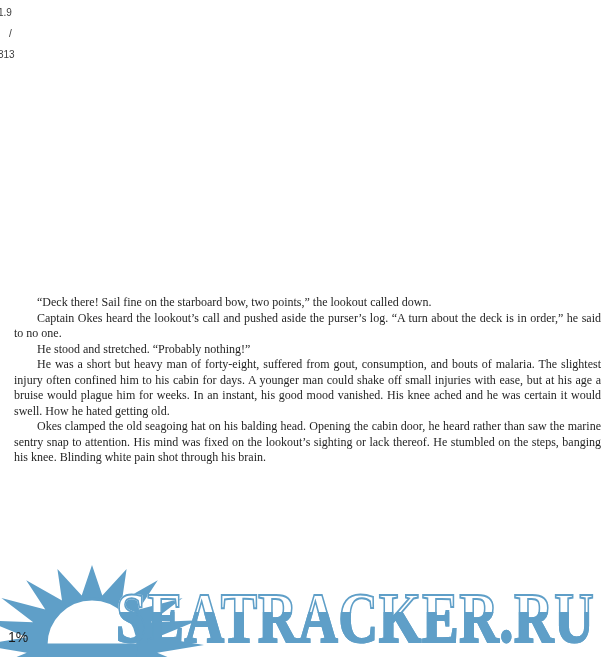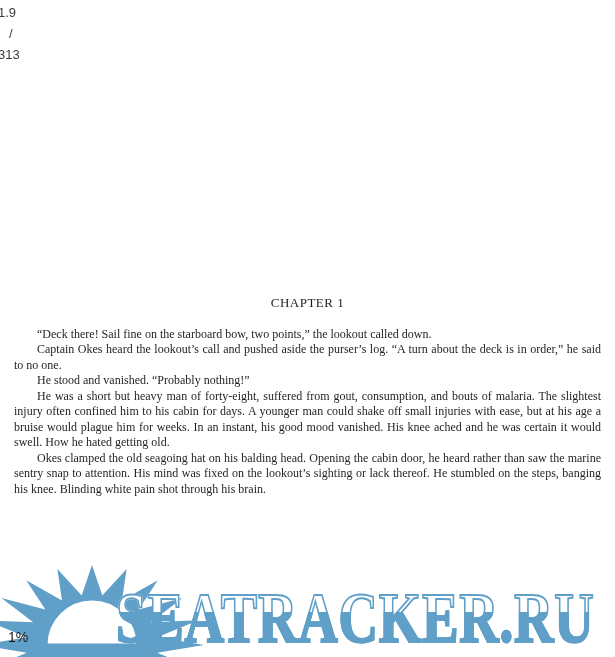--- a/index.html
+++ b/index.html
@@ -13,21 +13,21 @@
     position:relative;
     width:615px;height:657px;
     background:var(--page-bg);
     overflow:hidden;
     font-family:"Liberation Serif",serif;
   }
   
   .page-indicator{
     position:absolute;left:0;top:2px;
     font-family:"Liberation Sans",sans-serif;
-    font-size:13px;line-height:21px;
+    font-size:10px;line-height:21px;
     color:var(--overlay-text);
   }
   .page-indicator .cur{margin-left:-2px;}
   .page-indicator .sep{margin-left:9px;}
   .page-indicator .tot{margin-left:-2px;}
   
   .progress{
     position:absolute;left:8px;top:629px;
     font-family:"Liberation Sans",sans-serif;
     font-size:14px;color:#1a1a1a;
@@ -87,25 +87,24 @@
       <polygon points="114.0,5.0 124.3,35.6 148.6,8.9 144.0,40.4 179.8,20.3 160.7,49.6 204.6,38.0 172.8,62.3 220.5,60.3 179.2,77.2 226.0,85.0 179.2,92.8 220.5,109.7 172.8,107.7 204.6,132.0 160.7,120.4 179.8,149.7 144.0,129.6 148.6,161.1 124.3,134.4 114.0,165.0 103.7,134.4 79.4,161.1 84.0,129.6 48.2,149.7 67.3,120.4 23.4,132.0 55.2,107.7 7.5,109.7 48.8,92.8 2.0,85.0 48.8,77.2 7.5,60.3 55.2,62.3 23.4,38.0 67.3,49.6 48.2,20.3 84.0,40.4 79.4,8.9 103.7,35.6" style="fill:var(--wm)"></polygon>
 
       <path d="M 68 85 A 46 46 0 0 0 160 85 Z" style="fill:var(--wm)"></path>
 
       <path d="M 68 85 A 46 46 0 0 1 160 85 Z" style="fill:#ffffff;stroke:var(--wm);stroke-width:3"></path>
     </svg>
     <div class="wm-text">SEATRACKER.RU</div>
   </div>
 
   <div class="text-block">
-    <h1 class="chapter-title">CHAPTER 1</h1>
     <div class="paragraphs">
         <p>“Deck there! Sail fine on the starboard bow, two points,” the lookout called down.</p>
         <p>Captain Okes heard the lookout’s call and pushed aside the purser’s log. “A turn about the deck is in order,” he said to no one.</p>
-        <p>He stood and vanished. “Probably nothing!”</p>
+        <p>He stood and stretched. “Probably nothing!”</p>
         <p>He was a short but heavy man of forty-eight, suffered from gout, consumption, and bouts of malaria. The slightest injury often confined him to his cabin for days. A younger man could shake off small injuries with ease, but at his age a bruise would plague him for weeks. In an instant, his good mood vanished. His knee ached and he was certain it would swell. How he hated getting old.</p>
         <p>Okes clamped the old seagoing hat on his balding head. Opening the cabin door, he heard rather than saw the marine sentry snap to attention. His mind was fixed on the lookout’s sighting or lack thereof. He stumbled on the steps, banging his knee. Blinding white pain shot through his brain.</p>
       </div>
   </div>
 
   <div class="progress">1%</div>
 
 </div>
 
 </body></html>

